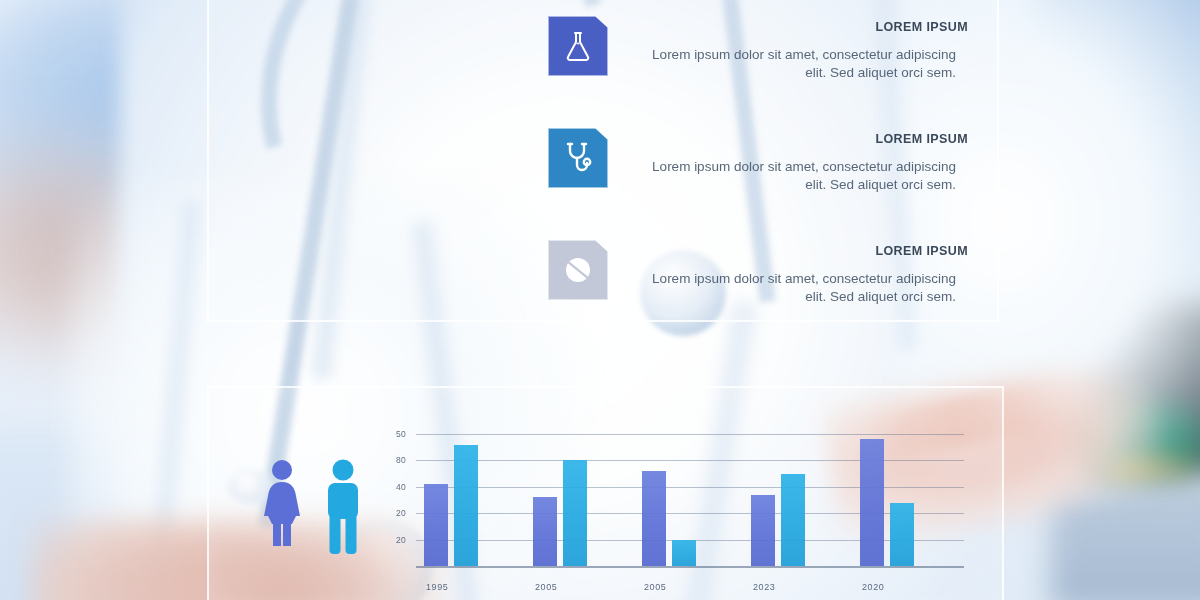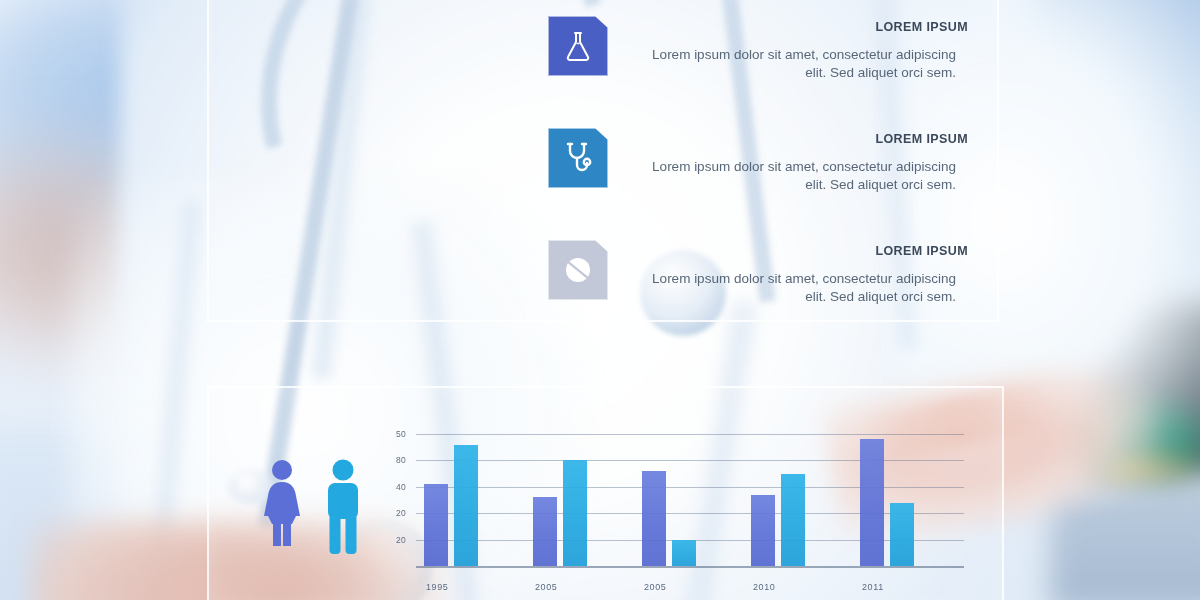--- a/index.html
+++ b/index.html
@@ -278,18 +278,18 @@
         <div class="bar bar-m" style="left: 282px; width: 24px; height: 26.4151px; bottom: 22px;"></div>
         <div class="bar bar-f" style="left: 361px; width: 24px; height: 71.3208px; bottom: 22px;"></div>
         <div class="bar bar-m" style="left: 391px; width: 24px; height: 92.4528px; bottom: 22px;"></div>
         <div class="bar bar-f" style="left: 470px; width: 24px; height: 126.792px; bottom: 22px;"></div>
         <div class="bar bar-m" style="left: 500px; width: 24px; height: 63.3962px; bottom: 22px;"></div>
       </div>
     <div id="bar-xlabels">
         <div class="xlabel" style="left: 36px; top: 164px;">1995</div>
         <div class="xlabel" style="left: 145px; top: 164px;">2005</div>
         <div class="xlabel" style="left: 254px; top: 164px;">2005</div>
-        <div class="xlabel" style="left: 363px; top: 164px;">2010</div>
-        <div class="xlabel" style="left: 472px; top: 164px;">2011</div>
+        <div class="xlabel" style="left: 363px; top: 164px;">2023</div>
+        <div class="xlabel" style="left: 472px; top: 164px;">2020</div>
       </div>
   </div>
 
 </div>
 
 </body></html>

